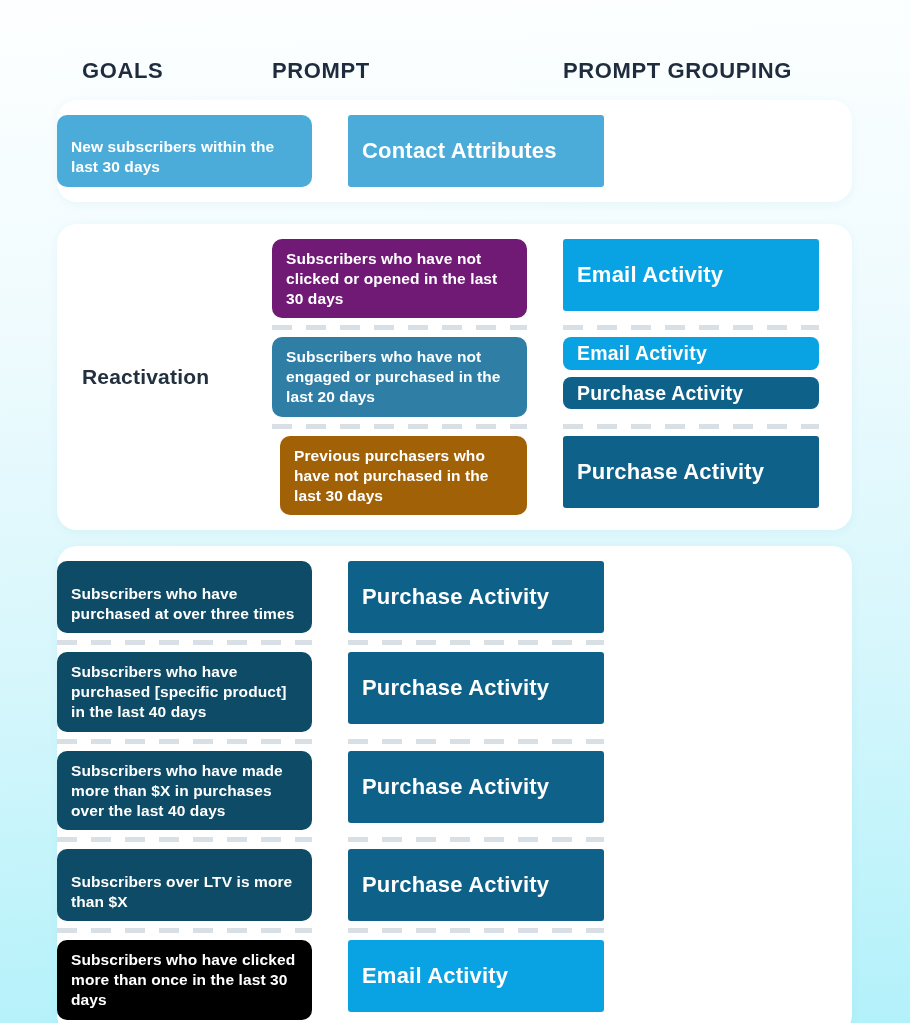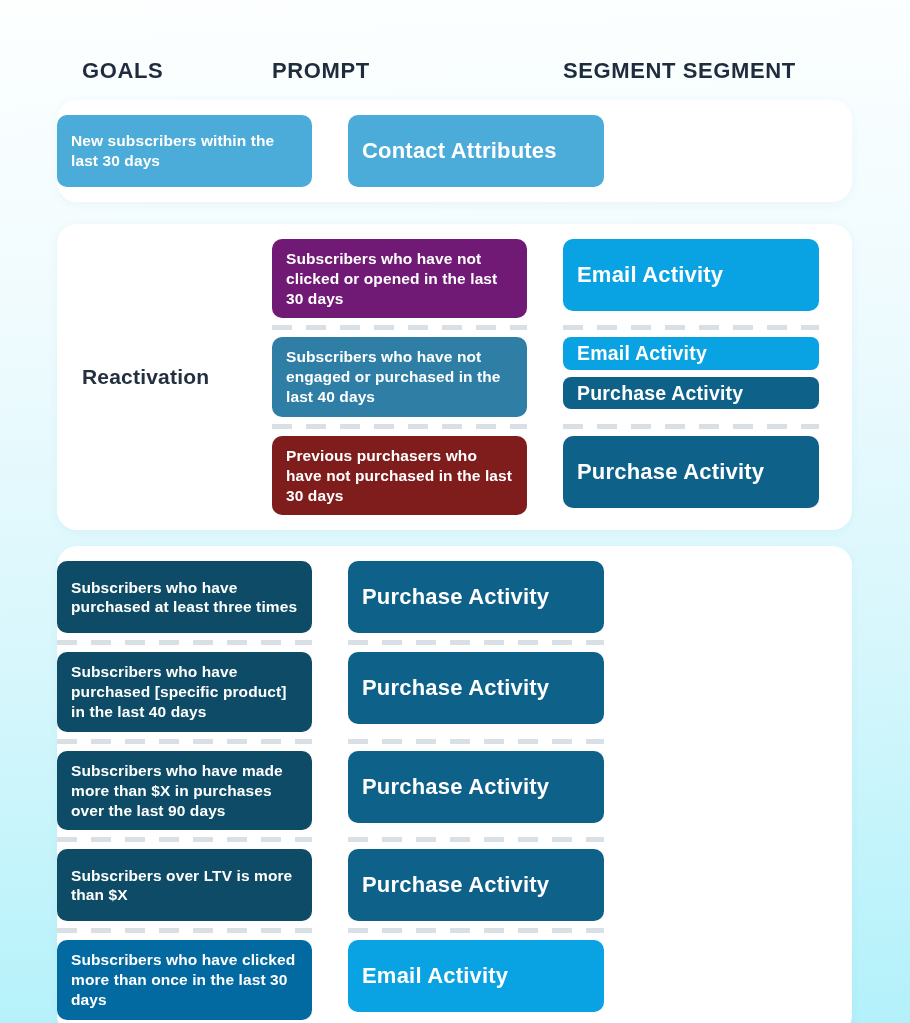--- a/index.html
+++ b/index.html
@@ -34,49 +34,49 @@
     display:flex;align-items:center;flex:none;
   }
   .goal-label{font-size:21px;font-weight:700;color:#22303f;letter-spacing:.2px;}
   .rows-cell{width:547px;flex:none;display:flex;flex-direction:column;}
   .row{
     display:grid;grid-template-columns:255px 256px;column-gap:36px;
     min-height:72px;
   }
   .prompt-box{
     border-radius:10px;box-sizing:border-box;min-height:72px;
-    display:flex;align-items:center;
+    display:flex;align-items:flex-end;
     padding:10px 14px;
     color:#ffffff;font-size:15.5px;font-weight:600;line-height:1.28;
     letter-spacing:.1px;
   }
   .segment-stack{display:flex;flex-direction:column;gap:7px;height:72px;}
   .segment-box{
-    border-radius:10px;flex:1;display:flex;align-items:center;
+    border-radius:3px;flex:1;display:flex;align-items:center;
     padding:0 14px;box-sizing:border-box;
     color:#ffffff;font-size:22px;font-weight:700;letter-spacing:.2px;
   }
   .segment-box.small{font-size:19.5px;border-radius:8px;}
   .separator{
     display:grid;grid-template-columns:255px 256px;column-gap:36px;
     margin:7px 0;
   }
   .dash-line{
     height:5px;
     background:repeating-linear-gradient(90deg,#d8e0e6 0 20px,transparent 20px 34px);
   }
 </style>
 </head>
 <body>
 
 <div>
   <header class="col-headers">
     <div class="col-header first">GOALS</div>
     <div class="col-header">PROMPT</div>
-    <div class="col-header">SEGMENT SEGMENT</div>
+    <div class="col-header">PROMPT GROUPING</div>
   </header>
   <main id="sections">
       <section class="card">
         <div class="rows-cell">
           <div class="row">
             <div class="prompt-box" style="background: rgb(76, 172, 217);">
               <span>New subscribers within the last 30 days</span>
             </div>
             <div class="segment-stack">
               <div class="segment-box" style="background: rgb(76, 172, 217);">
@@ -100,52 +100,52 @@
                 <span>Email Activity</span>
               </div>
             </div>
           </div>
           <div class="separator">
             <div class="dash-line"></div>
             <div class="dash-line"></div>
           </div>
           <div class="row">
             <div class="prompt-box" style="background: rgb(46, 126, 166);">
-              <span>Subscribers who have not engaged or purchased in the last 40 days</span>
+              <span>Subscribers who have not engaged or purchased in the last 20 days</span>
             </div>
             <div class="segment-stack">
               <div class="segment-box small" style="background: rgb(9, 162, 227);">
                 <span>Email Activity</span>
               </div>
               <div class="segment-box small" style="background: rgb(14, 97, 137);">
                 <span>Purchase Activity</span>
               </div>
             </div>
           </div>
           <div class="separator">
             <div class="dash-line"></div>
             <div class="dash-line"></div>
           </div>
           <div class="row">
-            <div class="prompt-box" style="background: #7f1d1d;">
+            <div class="prompt-box" style="background: #a16207; margin-left: 8px;">
               <span>Previous purchasers who have not purchased in the last 30 days</span>
             </div>
             <div class="segment-stack">
               <div class="segment-box" style="background: rgb(14, 97, 137);">
                 <span>Purchase Activity</span>
               </div>
             </div>
           </div>
         </div>
       </section>
       <section class="card">
         <div class="rows-cell">
           <div class="row">
             <div class="prompt-box" style="background: rgb(13, 75, 102);">
-              <span>Subscribers who have purchased at least three times</span>
+              <span>Subscribers who have purchased at over three times</span>
             </div>
             <div class="segment-stack">
               <div class="segment-box" style="background: rgb(14, 97, 137);">
                 <span>Purchase Activity</span>
               </div>
             </div>
           </div>
           <div class="separator">
             <div class="dash-line"></div>
             <div class="dash-line"></div>
@@ -159,21 +159,21 @@
                 <span>Purchase Activity</span>
               </div>
             </div>
           </div>
           <div class="separator">
             <div class="dash-line"></div>
             <div class="dash-line"></div>
           </div>
           <div class="row">
             <div class="prompt-box" style="background: rgb(13, 75, 102);">
-              <span>Subscribers who have made more than $X in purchases over the last 90 days</span>
+              <span>Subscribers who have made more than $X in purchases over the last 40 days</span>
             </div>
             <div class="segment-stack">
               <div class="segment-box" style="background: rgb(14, 97, 137);">
                 <span>Purchase Activity</span>
               </div>
             </div>
           </div>
           <div class="separator">
             <div class="dash-line"></div>
             <div class="dash-line"></div>
@@ -186,21 +186,21 @@
               <div class="segment-box" style="background: rgb(14, 97, 137);">
                 <span>Purchase Activity</span>
               </div>
             </div>
           </div>
           <div class="separator">
             <div class="dash-line"></div>
             <div class="dash-line"></div>
           </div>
           <div class="row">
-            <div class="prompt-box" style="background: #0369a1;">
+            <div class="prompt-box" style="background: #000000;">
               <span>Subscribers who have clicked more than once in the last 30 days</span>
             </div>
             <div class="segment-stack">
               <div class="segment-box" style="background: rgb(9, 162, 227);">
                 <span>Email Activity</span>
               </div>
             </div>
           </div>
         </div>
       </section>

